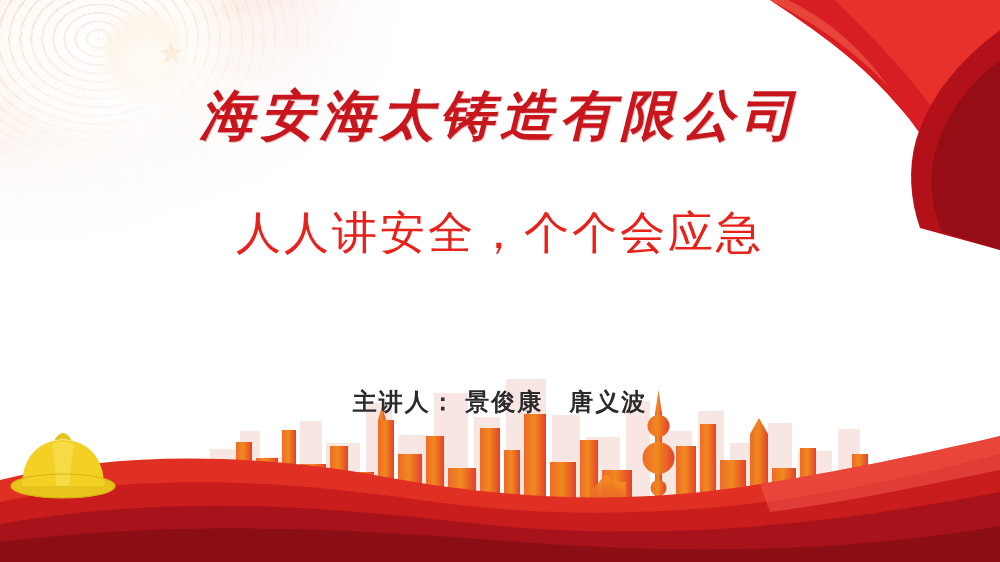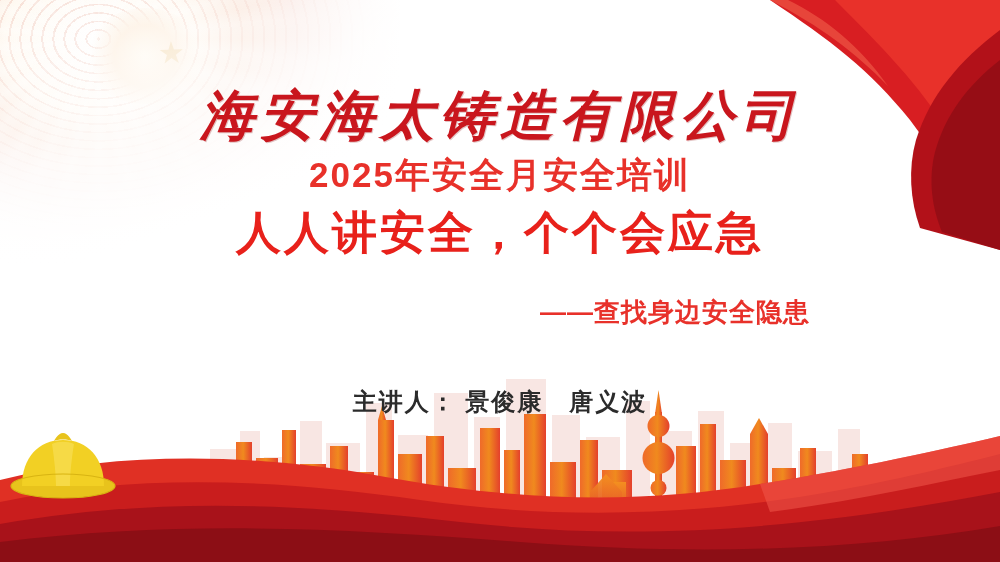--- a/index.html
+++ b/index.html
@@ -154,21 +154,21 @@
     letter-spacing: 2px;
     color: #e8312a;
     white-space: nowrap;
   }
   .title-slogan {
     position: absolute;
     left: 0; right: 0;
     top: 203px;
     text-align: center;
     font-family: "Liberation Sans", sans-serif;
-    font-weight: bold;
+    font-weight: normal;
     font-size: 45px;
     letter-spacing: 3px;
     color: #e8211b;
     white-space: nowrap;
   }
   .title-tagline {
     position: absolute;
     right: 190px;
     top: 295px;
     font-family: "Liberation Sans", sans-serif;
@@ -311,18 +311,16 @@
 
   <svg class="helmet" viewBox="0 0 110 80" preserveAspectRatio="xMidYMid meet">
     <ellipse cx="55" cy="62" rx="52" ry="12" fill="#e8c31c"></ellipse>
     <path d="M14,62 C14,34 30,16 55,16 C80,16 96,34 96,62 Z" fill="#f2d024"></path>
     <path d="M46,17 C46,17 50,9 55,9 C60,9 64,17 64,17 C61,15 49,15 46,17 Z" fill="#e8c31c"></path>
     <path d="M44,20 C44,20 48,44 48,62 L62,62 C62,44 66,20 66,20 C60,17 50,17 44,20 Z" fill="#f7dd52" opacity="0.75"></path>
     <ellipse cx="55" cy="62" rx="52" ry="12" fill="none" stroke="#d8b412" stroke-width="1.2"></ellipse>
   </svg>
 
   <div class="title-main">海安海太铸造有限公司</div>
-  <div class="title-sub">2025年安全月安全培训</div>
   <div class="title-slogan">人人讲安全，个个会应急</div>
-  <div class="title-tagline">——查找身边安全隐患</div>
   <div class="meta-speaker">主讲人： 景俊康　唐义波</div>
 
 </div>
 
 </body></html>

